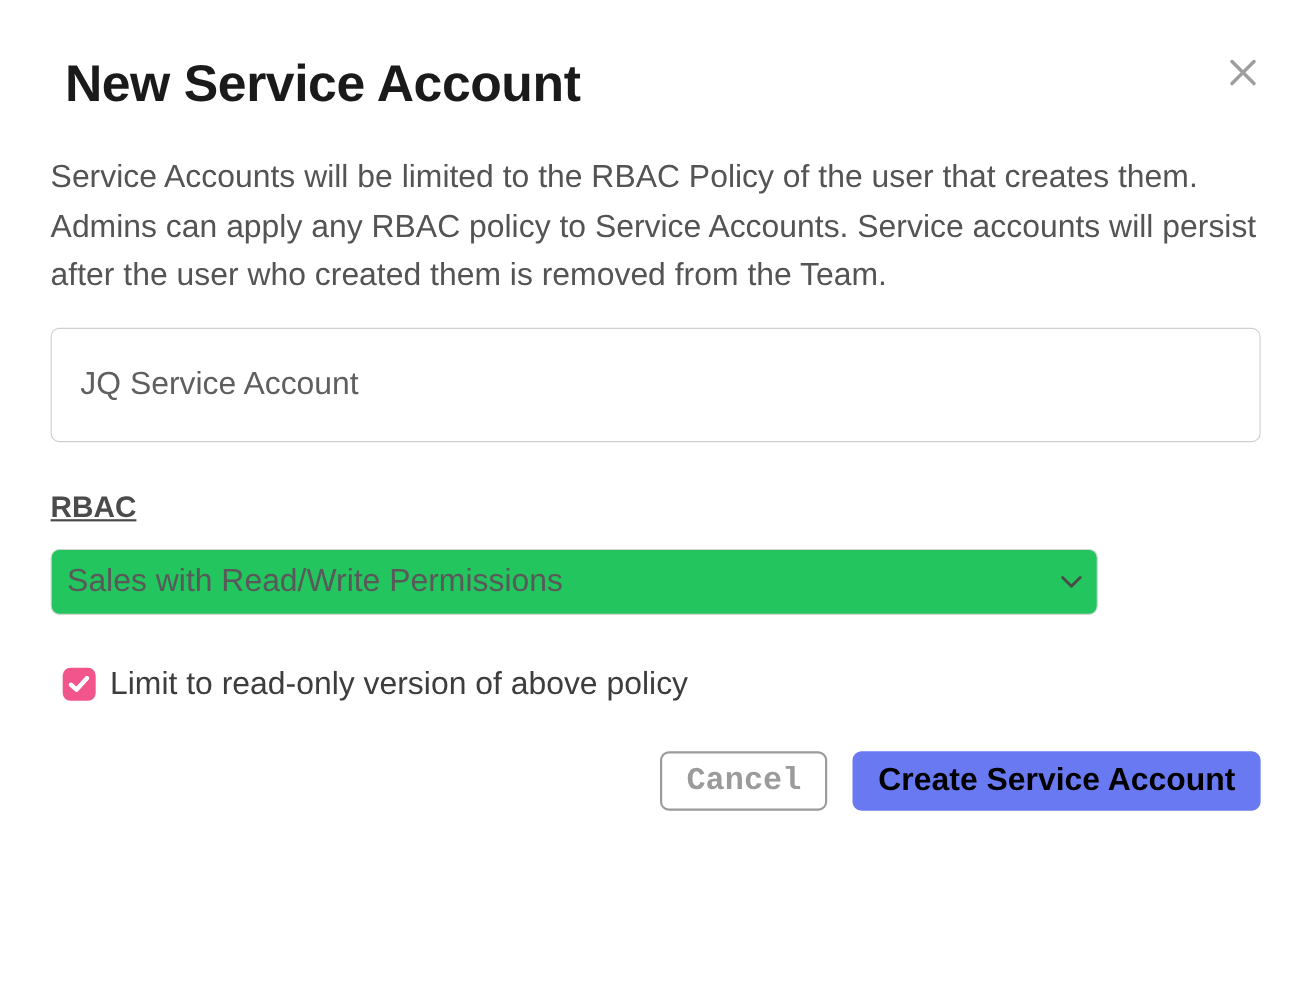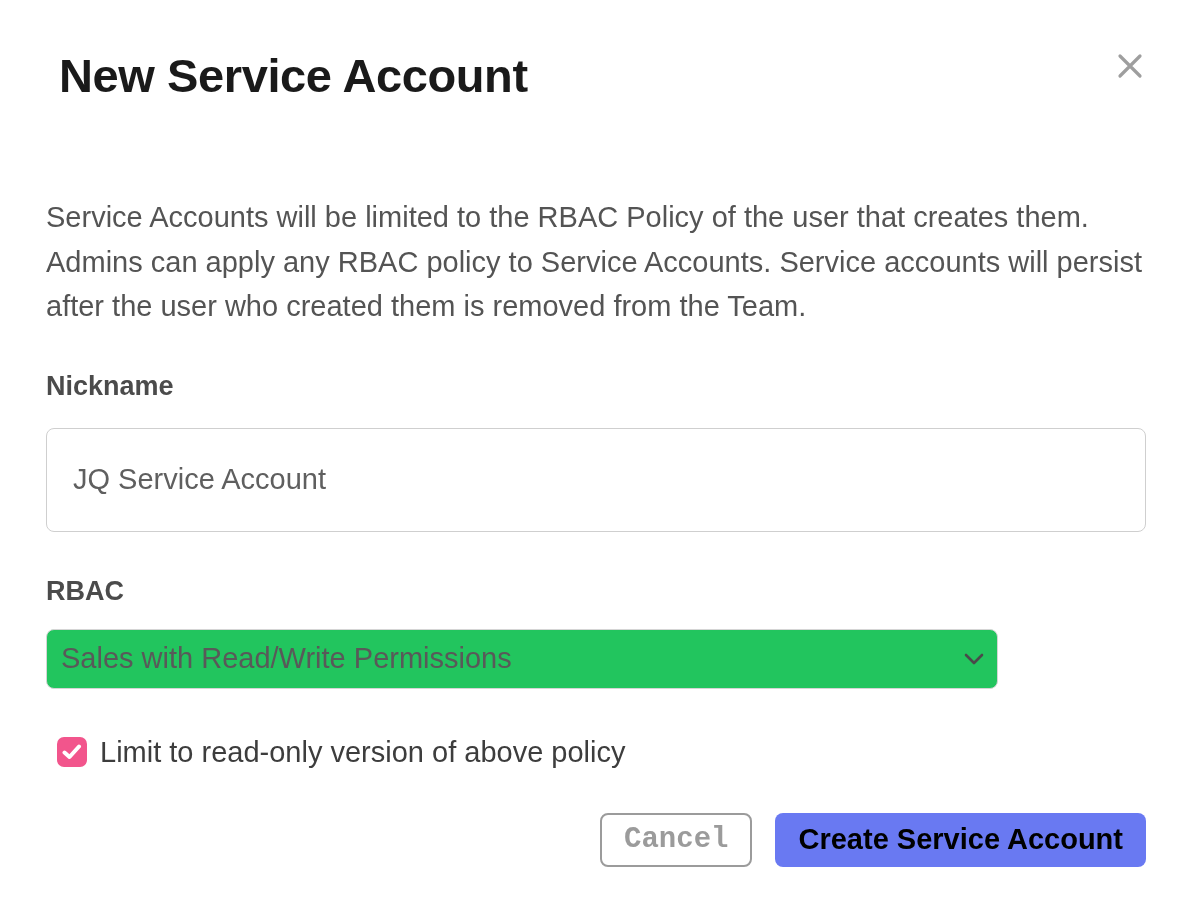--- a/index.html
+++ b/index.html
@@ -35,35 +35,35 @@
     height: 32px;
     padding: 0;
     border: none;
     background: transparent;
     cursor: pointer;
     display: flex;
     align-items: center;
     justify-content: center;
   }
   .description {
-    margin: 93px 0 0 0;
+    margin: 37px 0 0 0;
     max-width: 1104px;
     font-size: 29px;
     line-height: 44.5px;
     color: #545454;
   }
   .field-label {
     display: block;
     margin-top: 40px;
     font-size: 27px;
     line-height: 34px;
     font-weight: 700;
     color: #4b4b4b;
   }
-  .field-label.rbac { margin-top: 42px; }
+  .field-label.rbac { margin-top: 42px; text-decoration: underline; }
   .text-input {
     display: block;
     margin-top: 25px;
     width: 1100px;
     height: 104px;
     border: 1px solid #cfcfcf;
     border-radius: 8px;
     padding: 0 26px;
     font-family: "Liberation Sans", "DejaVu Sans", sans-serif;
     font-size: 29px;
@@ -156,21 +156,20 @@
   <button class="close-btn" aria-label="Close">
     <span style="display:flex;">
       <svg width="30" height="30" viewBox="0 0 30 30">
         <path d="M5 5 L25 25 M25 5 L5 25" stroke="#9e9e9e" stroke-width="3.2" stroke-linecap="round" fill="none"></path>
       </svg>
     </span>
   </button>
 
   <p class="description">Service Accounts will be limited to the RBAC Policy of the user that creates them. Admins can apply any RBAC policy to Service Accounts. Service accounts will persist after the user who created them is removed from the Team.</p>
 
-  <label class="field-label">Nickname</label>
   <input class="text-input" type="text" value="JQ Service Account" style="">
 
   <label class="field-label rbac">RBAC</label>
   <div class="select-box">
     <span>Sales with Read/Write Permissions</span>
     <span class="select-chevron">
       <svg width="20" height="12" viewBox="0 0 20 12">
         <path d="M2 2 L10 10 L18 2" stroke="#4a4a4a" stroke-width="2.6" stroke-linecap="round" stroke-linejoin="round" fill="none"></path>
       </svg>
     </span>

